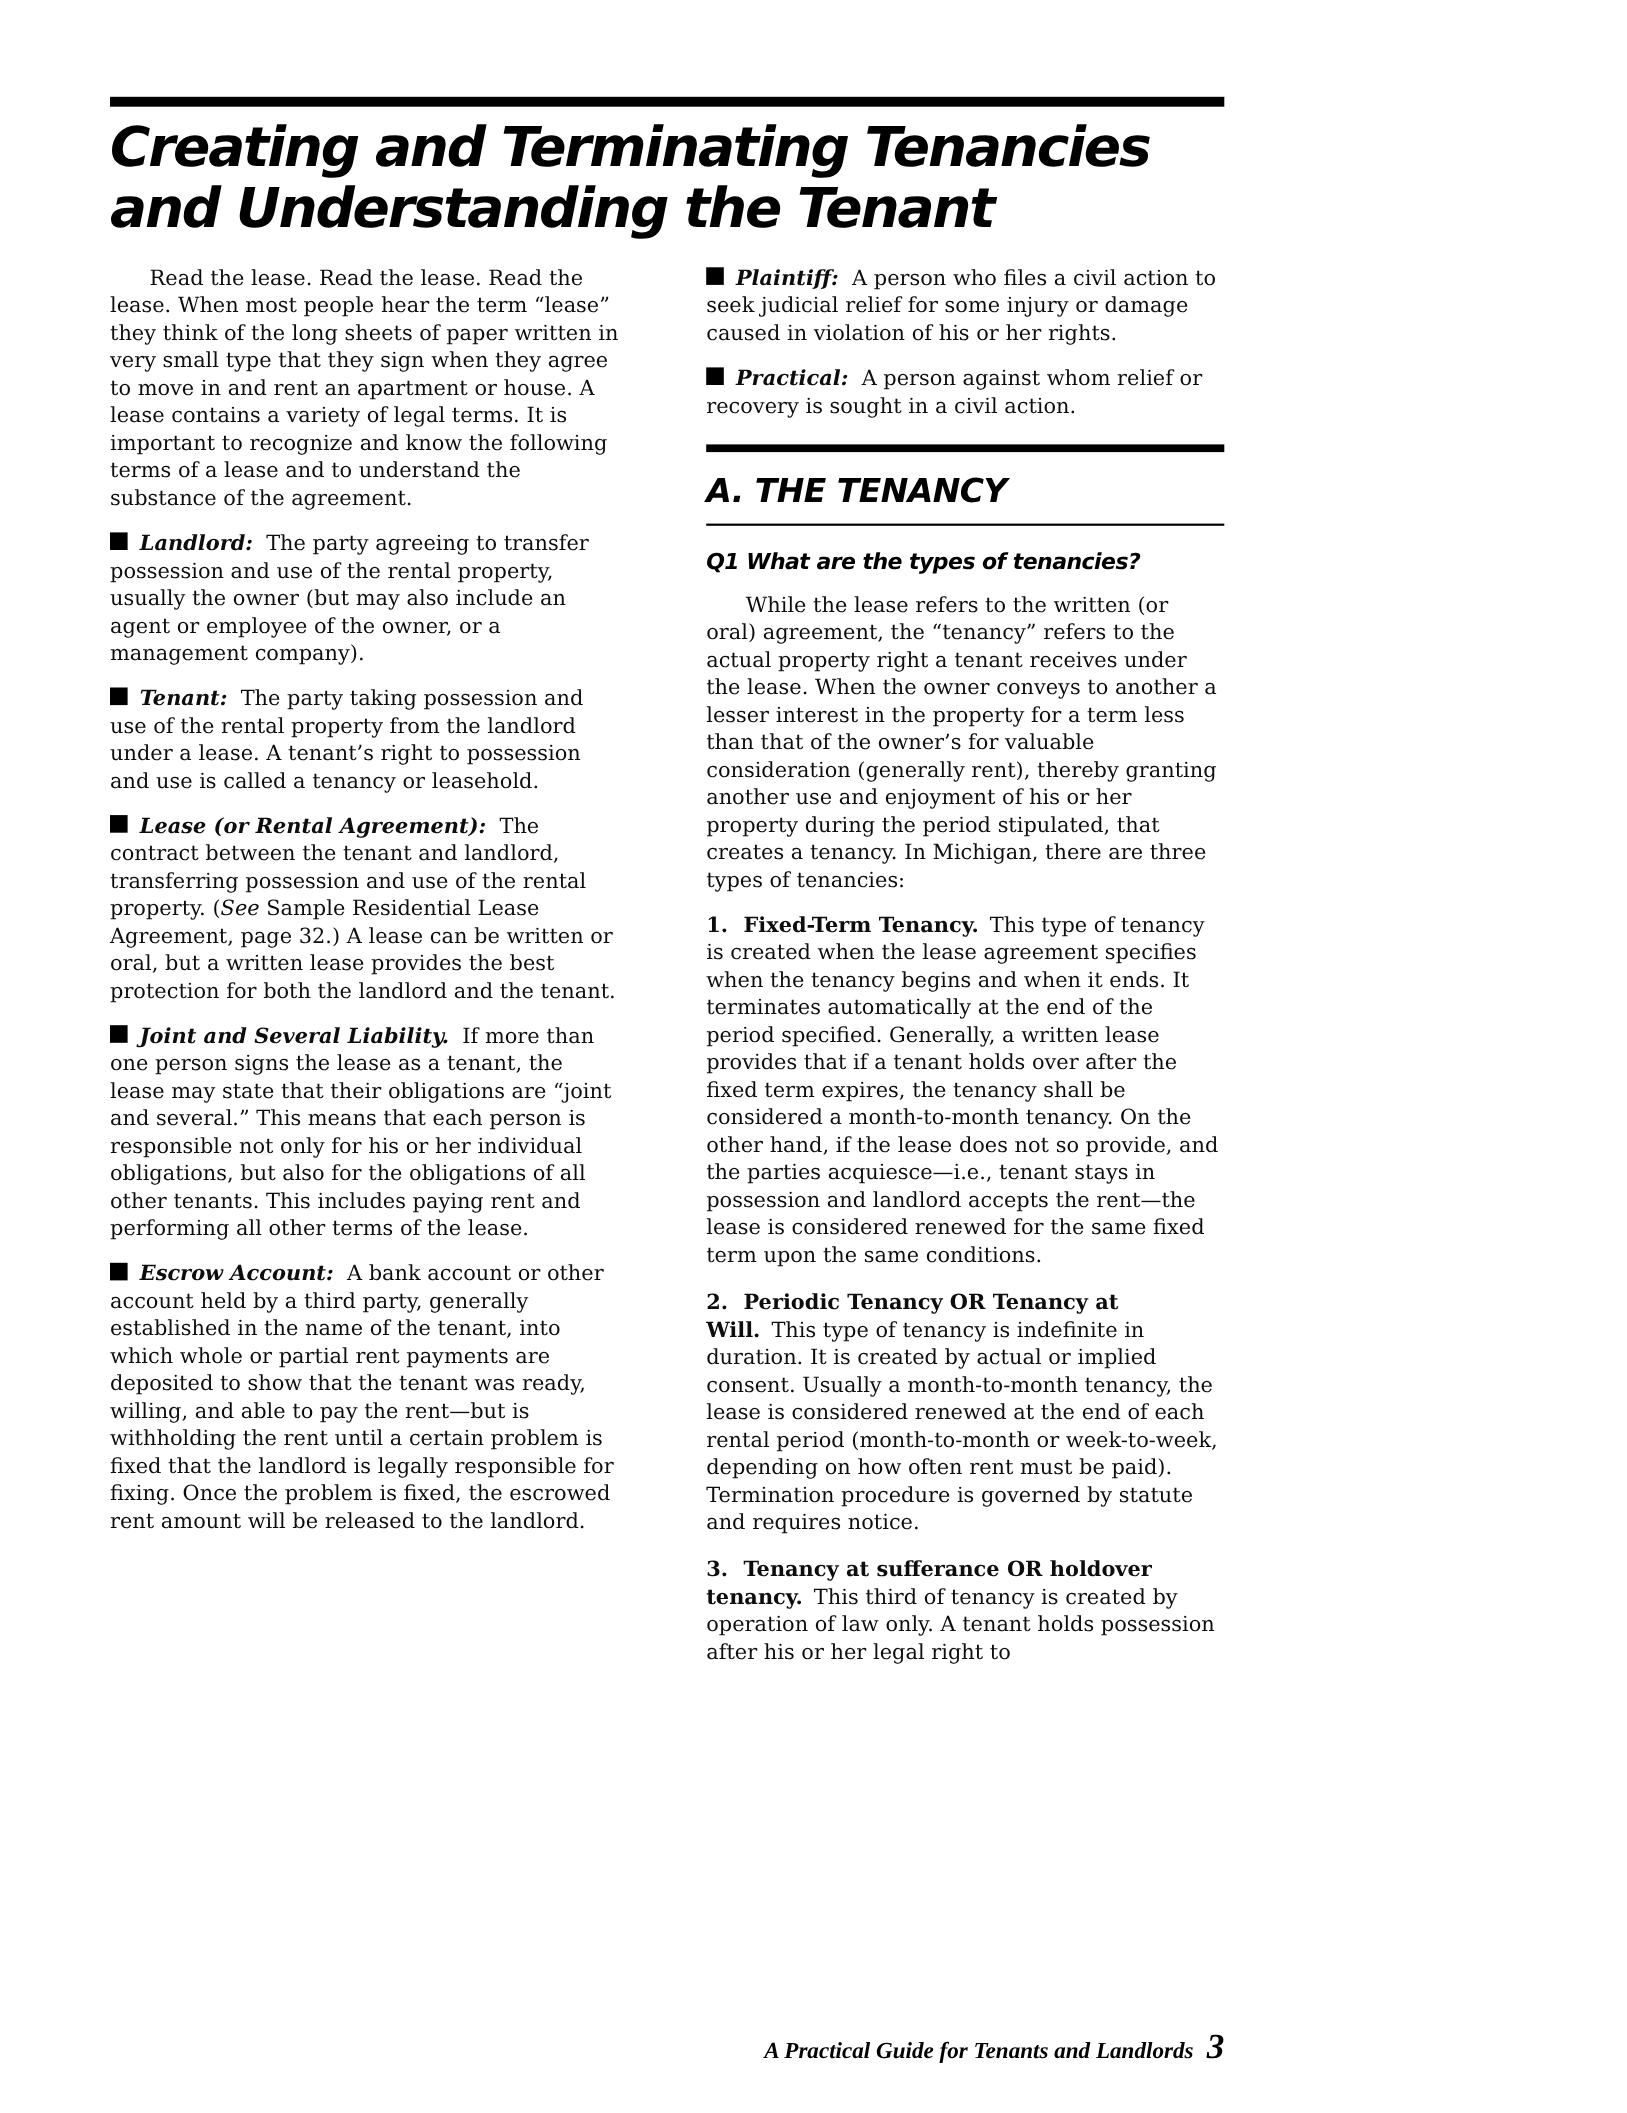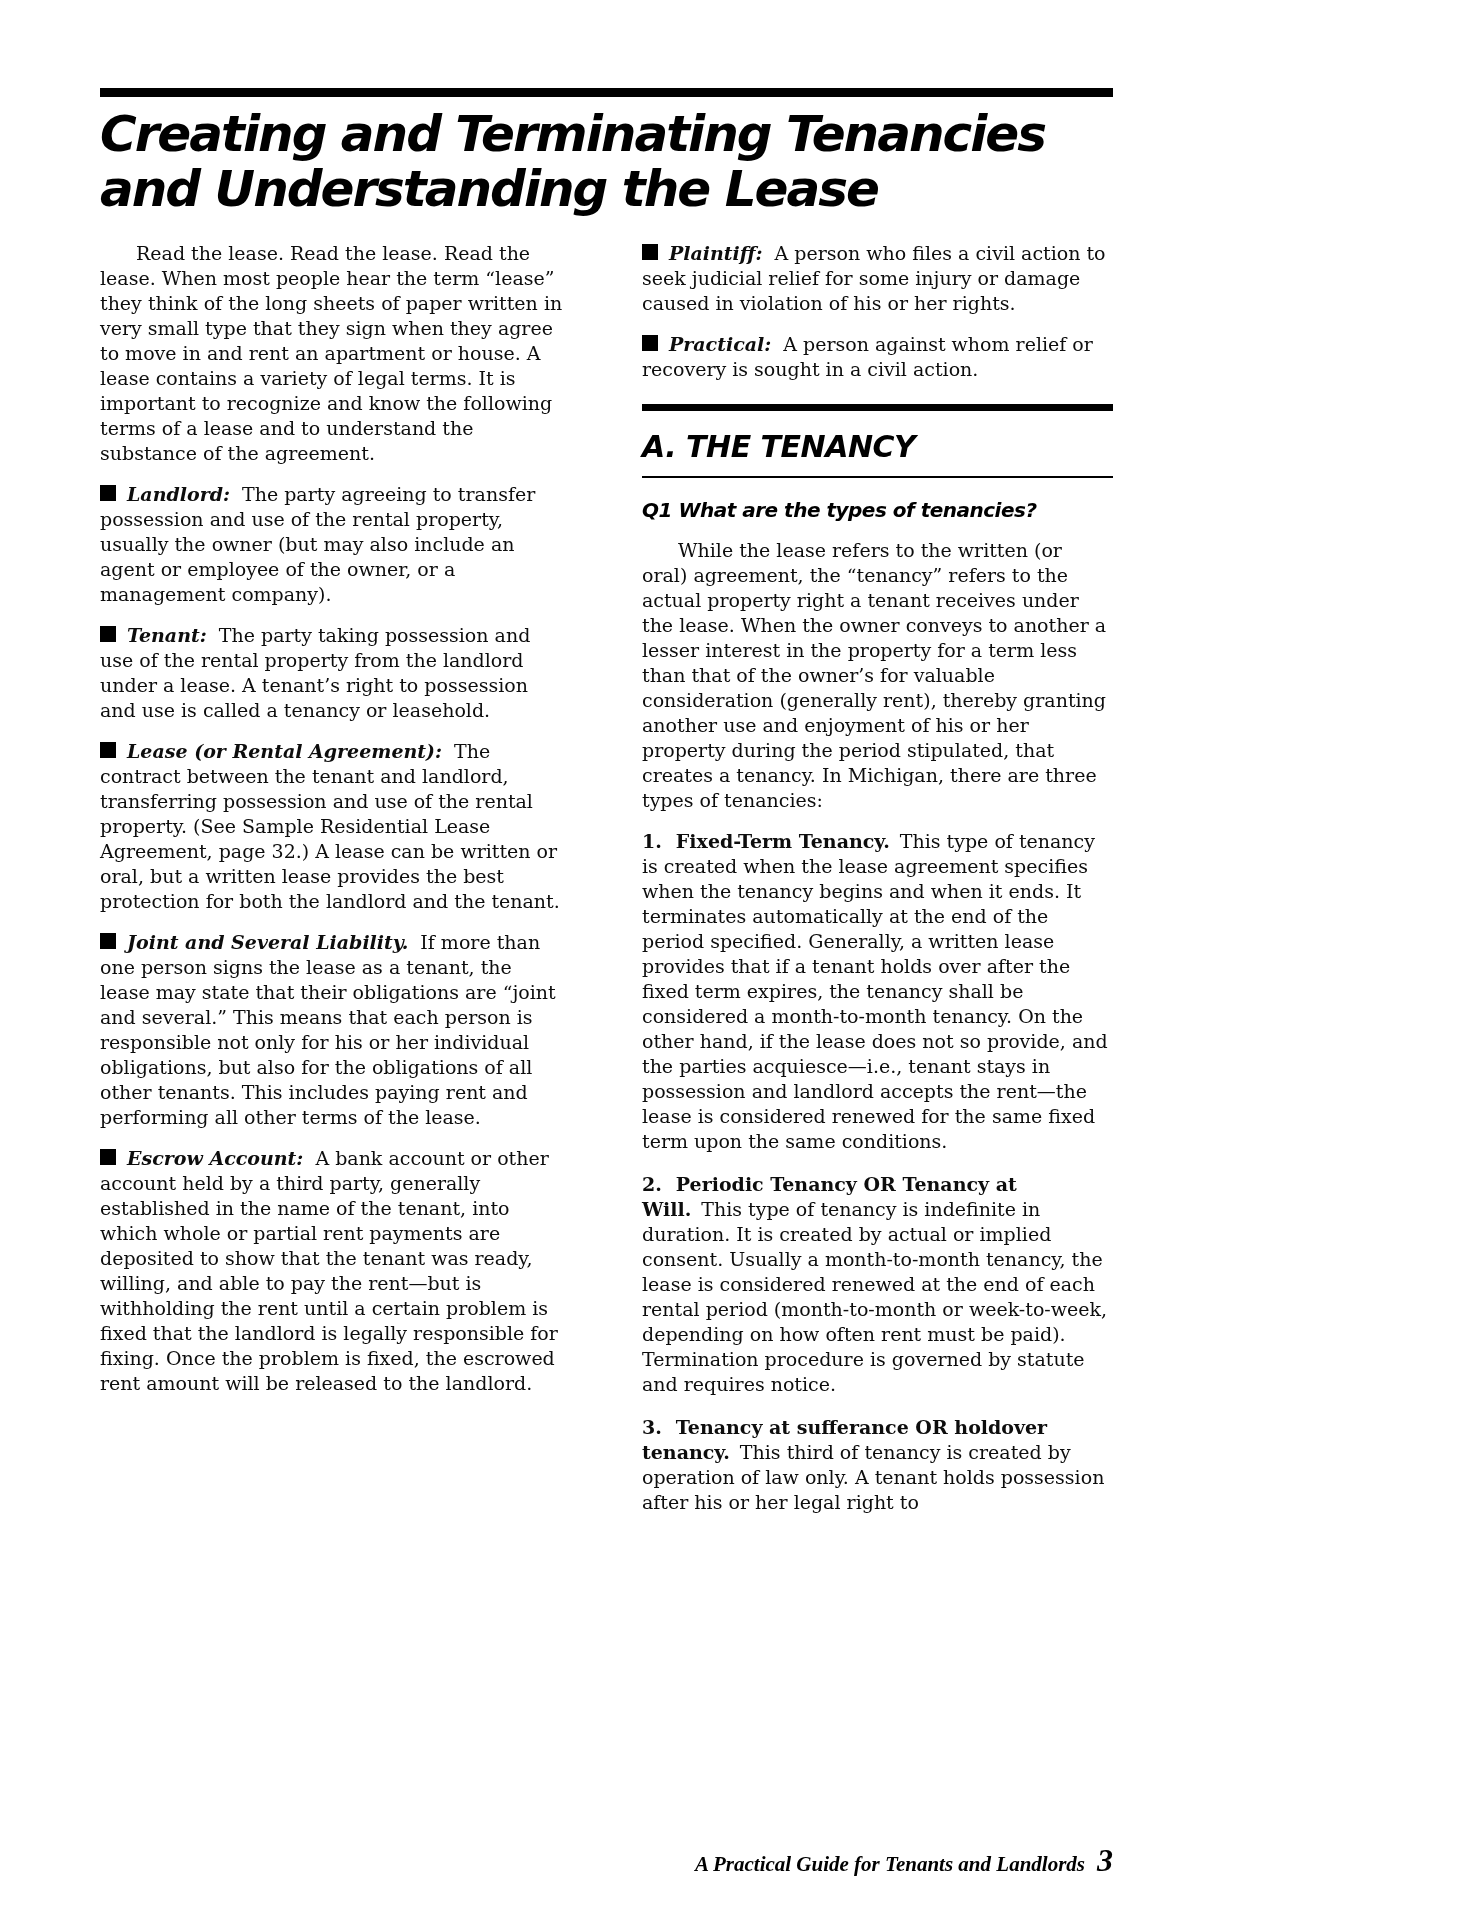--- a/index.html
+++ b/index.html
@@ -57,21 +57,21 @@
     width: 16px;
     height: 16px;
     background: #000;
     margin-right: 11px;
   }
   .term {
     font-weight: bold;
     font-style: italic;
     margin-right: 12px;
   }
-  .see-italic { }
+  .see-italic { font-style: italic; }
 
   .section-block { margin: 22px 0 20px 0; }
   .rule-thick {
     height: 7px;
     background: #000;
     margin-bottom: 18px;
   }
   h2.section-heading {
     font-family: "DejaVu Sans", sans-serif;
     font-weight: bold;
@@ -123,21 +123,21 @@
 </head>
 <body>
 
 <div class="page">
   <div class="content">
 
     <div class="top-rule"></div>
 
     <h1 class="title">
       <span>Creating and Terminating Tenancies</span><br>
-      <span>and Understanding the Lease</span>
+      <span>and Understanding the Tenant</span>
     </h1>
 
     <div class="columns">
 
       <div class="col-left">
 
         <p class="indent">Read the lease. Read the lease. Read the lease. When most people hear the term “lease” they think of the long sheets of paper written in very small type that they sign when they agree to move in and rent an apartment or house. A lease contains a variety of legal terms. It is important to recognize and know the following terms of a lease and to understand the substance of the agreement.</p>
 
         <p class="def">
           <span class="bullet"></span><span class="term">Landlord:</span><span>The party agreeing to transfer possession and use of the rental property, usually the owner (but may also include an agent or employee of the owner, or a management company).</span>

